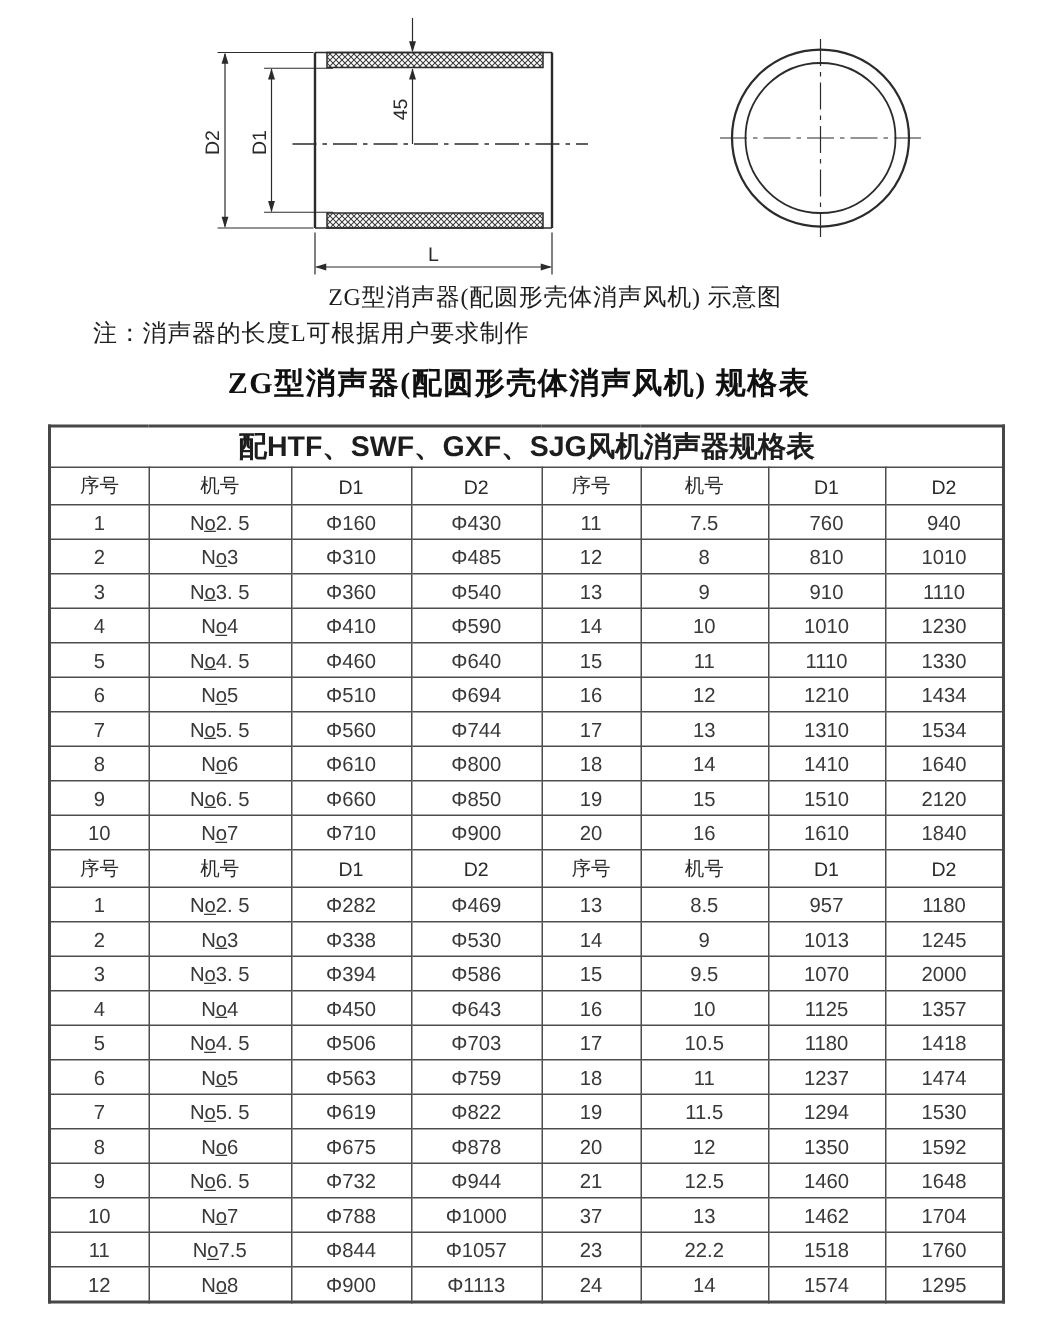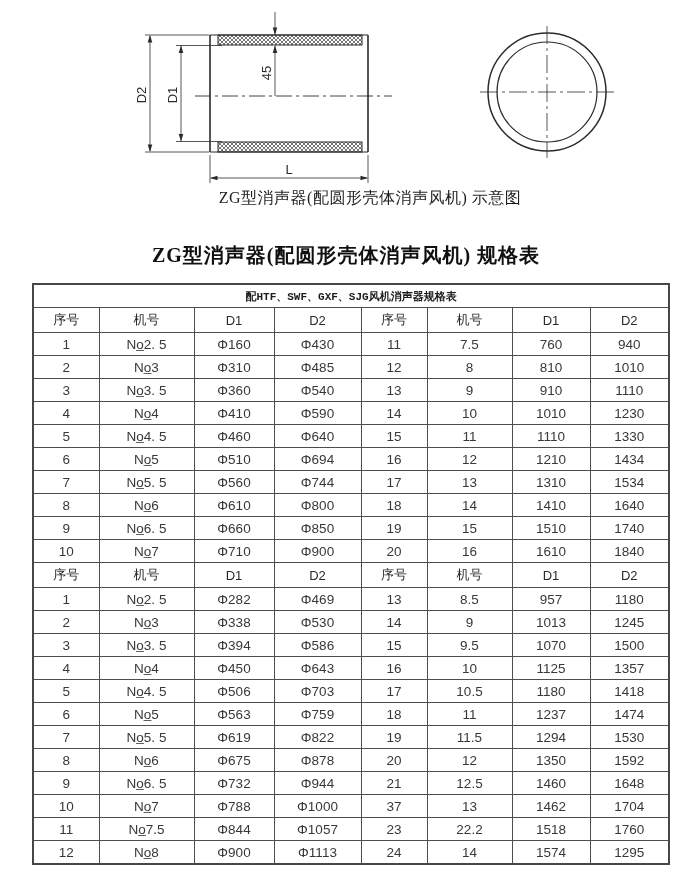--- a/index.html
+++ b/index.html
@@ -33,21 +33,21 @@
   .tables { position:absolute; top:283px; left:32px; width:636px; }
   table.spec {
     border-collapse:collapse; table-layout:fixed; width:636px;
     border:2px solid #474747;
   }
   table.spec th, table.spec td {
     border:1px solid #4d4d4d; text-align:center; vertical-align:middle;
     padding:0; overflow:hidden; white-space:nowrap;
   }
   tr.band th {
-    height:22px; font-size:11px; font-weight:bold; color:#1d1d1d;font-family:Liberation Mono, monospace;
+    height:22px; font-size:19px; font-weight:bold; color:#1d1d1d;
   }
   tr.head th {
     height:24px; font-size:13px; font-weight:normal; color:#2a2a2a;
   }
   tbody tr.row td {
     height:22px; font-size:13.5px; color:#383838; font-weight:normal;
   }
 </style>
 </head>
 <body>
@@ -109,20 +109,21 @@
     <g stroke="#2b2b2b" fill="none">
       <circle cx="547" cy="92" r="59" stroke-width="1.5"></circle>
       <circle cx="547" cy="92" r="50" stroke-width="1.2"></circle>
       <line x1="480" y1="92" x2="614" y2="92" stroke-width="0.8" stroke-dasharray="18 4 3 4"></line>
       <line x1="547" y1="26" x2="547" y2="158" stroke-width="0.8" stroke-dasharray="18 4 3 4"></line>
     </g>
   </svg>
 
   <div class="caption">ZG型消声器(配圆形壳体消声风机) 示意图</div>
 
+  <div class="note">注：消声器的长度L可根据用户要求制作</div>
 
   <div class="spec-title">ZG型消声器(配圆形壳体消声风机) 规格表</div>
 
   <div class="tables">
     <table class="spec">
       <colgroup>
         <col style="width:66px">
           <col style="width:95px">
           <col style="width:80px">
           <col style="width:87px">
@@ -226,21 +227,21 @@
             <td>1640</td>
           </tr>
           <tr class="row">
             <td>9</td>
             <td>No̲6. 5</td>
             <td>Φ660</td>
             <td>Φ850</td>
             <td>19</td>
             <td>15</td>
             <td>1510</td>
-            <td>1740</td>
+            <td>2120</td>
           </tr>
           <tr class="row">
             <td>10</td>
             <td>No̲7</td>
             <td>Φ710</td>
             <td>Φ900</td>
             <td>20</td>
             <td>16</td>
             <td>1610</td>
             <td>1840</td>
@@ -276,21 +277,21 @@
             <td>1245</td>
           </tr>
           <tr class="row">
             <td>3</td>
             <td>No̲3. 5</td>
             <td>Φ394</td>
             <td>Φ586</td>
             <td>15</td>
             <td>9.5</td>
             <td>1070</td>
-            <td>1500</td>
+            <td>2000</td>
           </tr>
           <tr class="row">
             <td>4</td>
             <td>No̲4</td>
             <td>Φ450</td>
             <td>Φ643</td>
             <td>16</td>
             <td>10</td>
             <td>1125</td>
             <td>1357</td>

